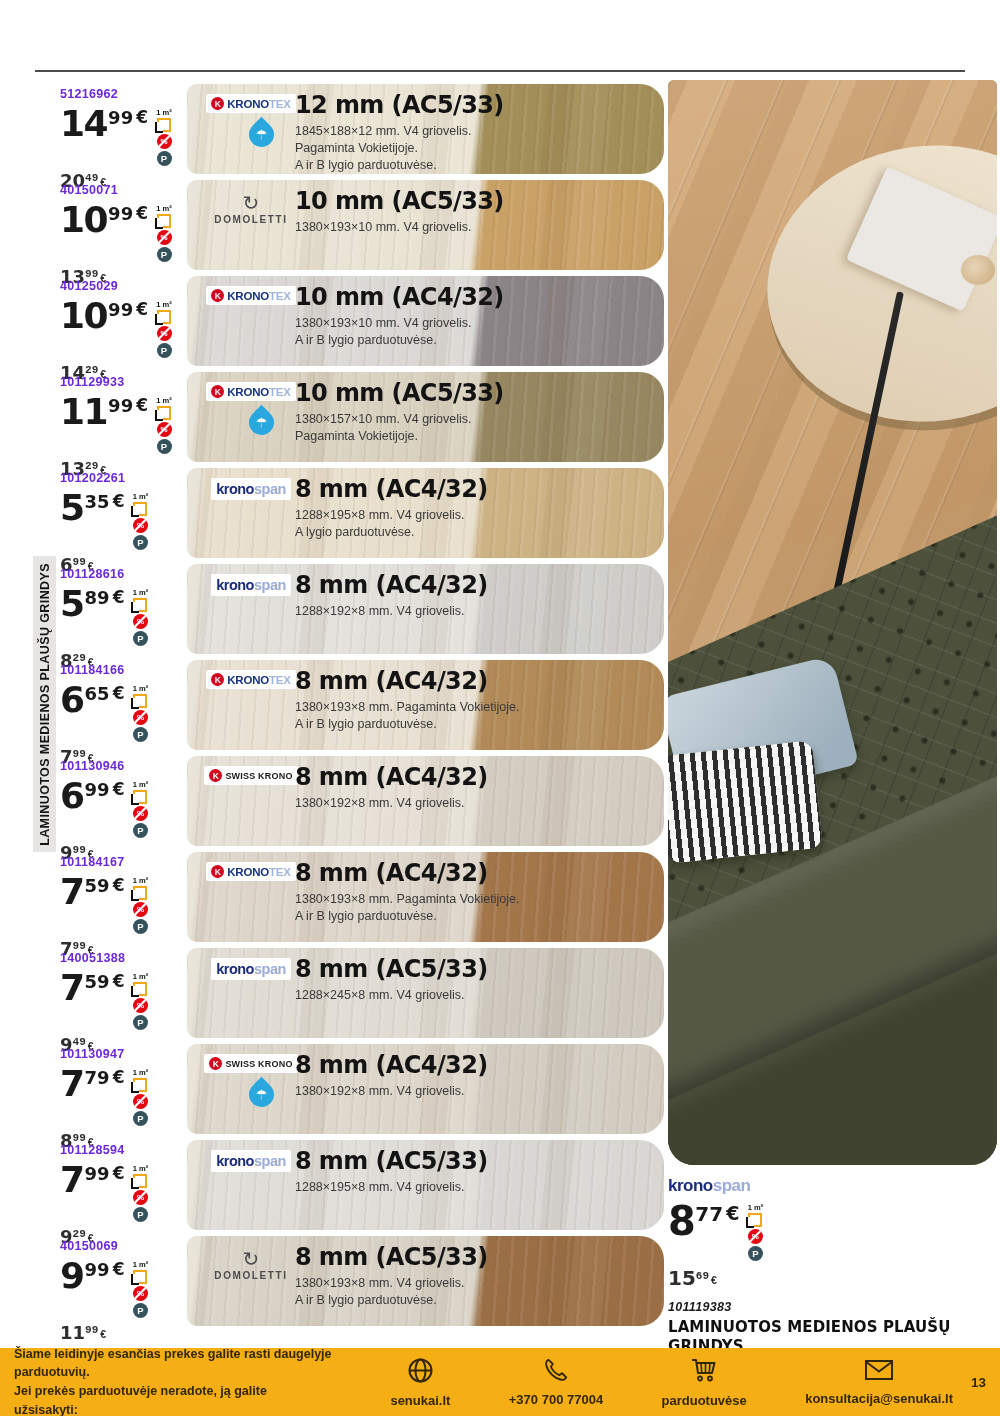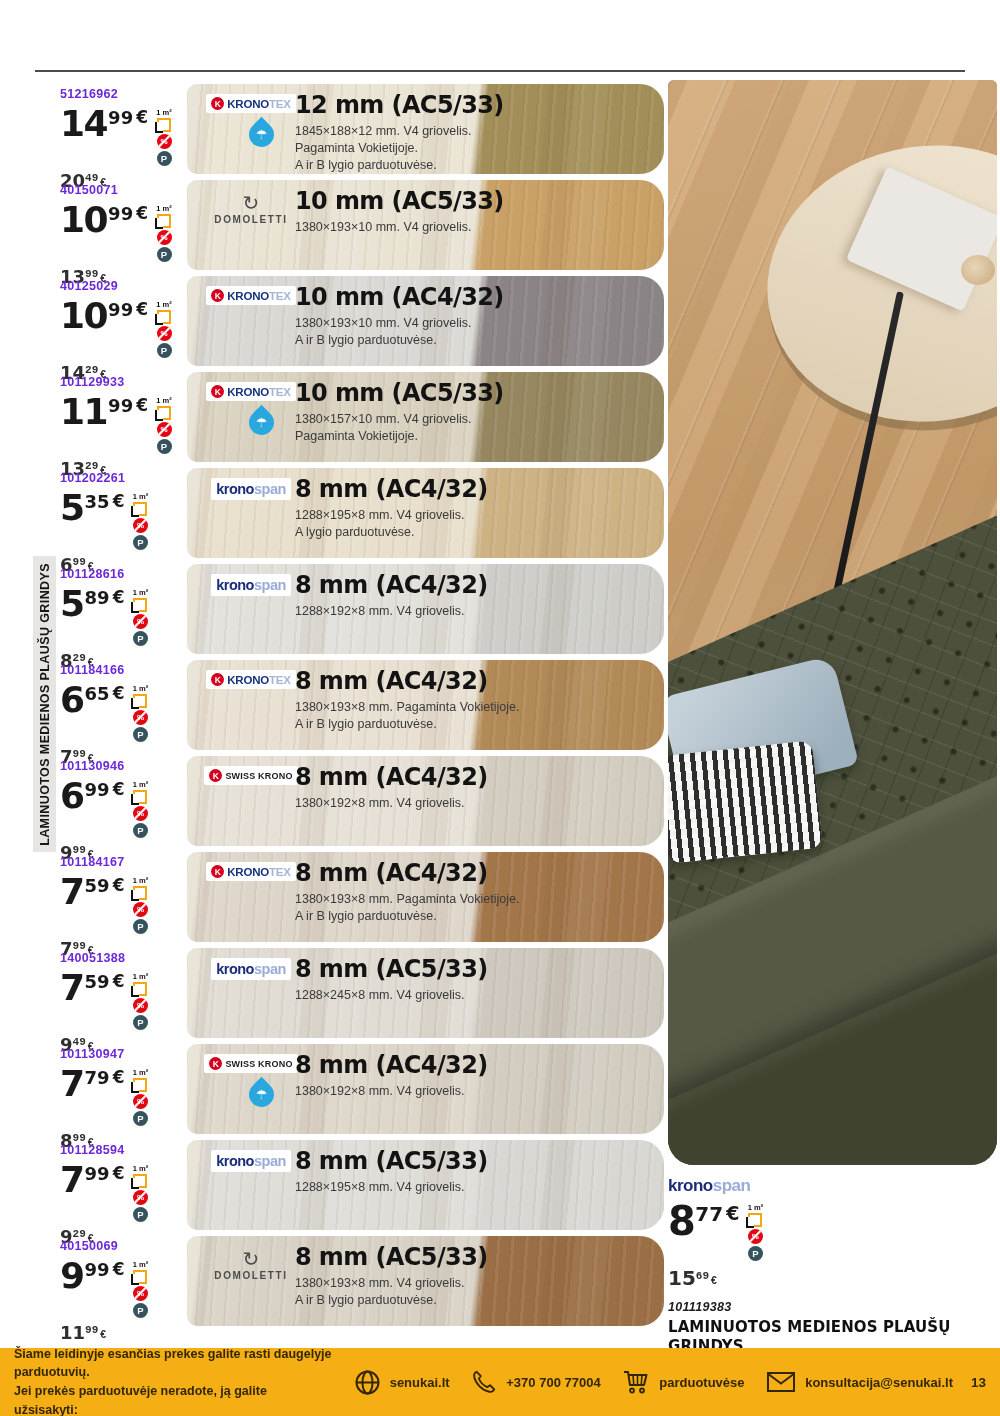--- a/index.html
+++ b/index.html
@@ -123,21 +123,21 @@
   .f-old .ow{font-size:20px;}
   .f-code{font-size:12.5px;font-weight:600;letter-spacing:.3px;margin-top:10px;margin-bottom:4px;font-style:italic;}
   .f-title{font-family:"DejaVu Sans",sans-serif;font-weight:800;font-size:15px;line-height:1.3;
            letter-spacing:.1px;color:#101010;margin-bottom:3px;}
   .f-desc{font-size:12.5px;line-height:1.38;color:#333;font-weight:500;width:330px;}
 
   
   .footer{position:absolute;left:0;right:0;bottom:0;height:68px;background:#f6ae15;color:#332703;
           display:flex;align-items:center;padding:0 14px;box-sizing:border-box;}
   .f-text{font-size:12.5px;font-weight:700;line-height:1.5;width:318px;}
-  .contact{display:flex;align-items:center;gap:9px;font-size:13px;font-weight:700;white-space:nowrap;}
+  .contact{display:flex;align-items:center;gap:9px;font-size:13px;font-weight:700;white-space:nowrap;flex-direction:column;}
   .contact svg{display:block;}
   .f-spacer{flex:1;}
   .pageno{font-size:13.5px;font-weight:700;margin-left:18px;}
 </style>
 </head>
 <body>
 
 <div class="page">
 
   <div class="header-rule"></div>

